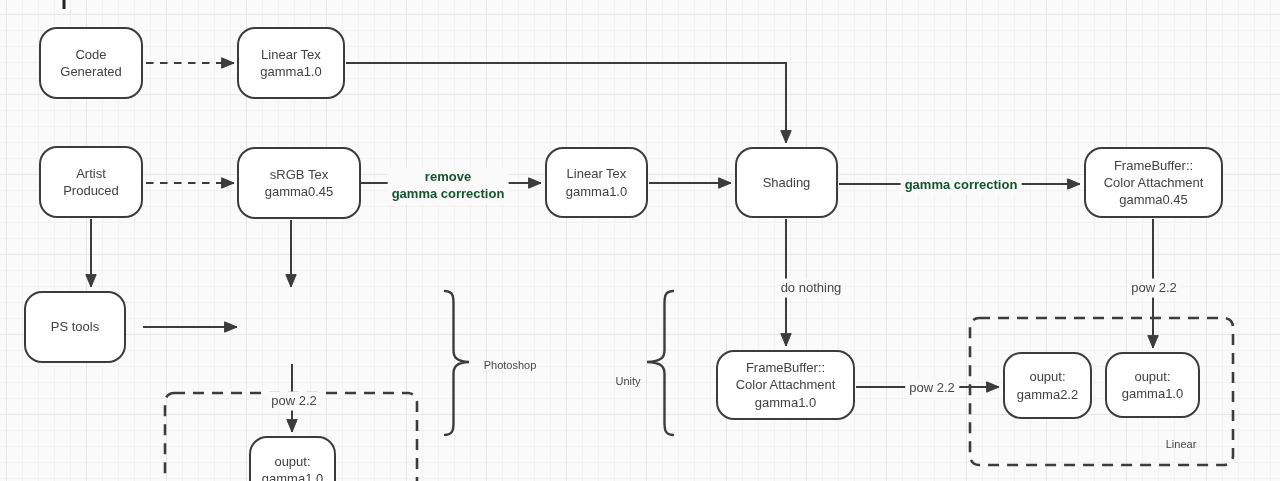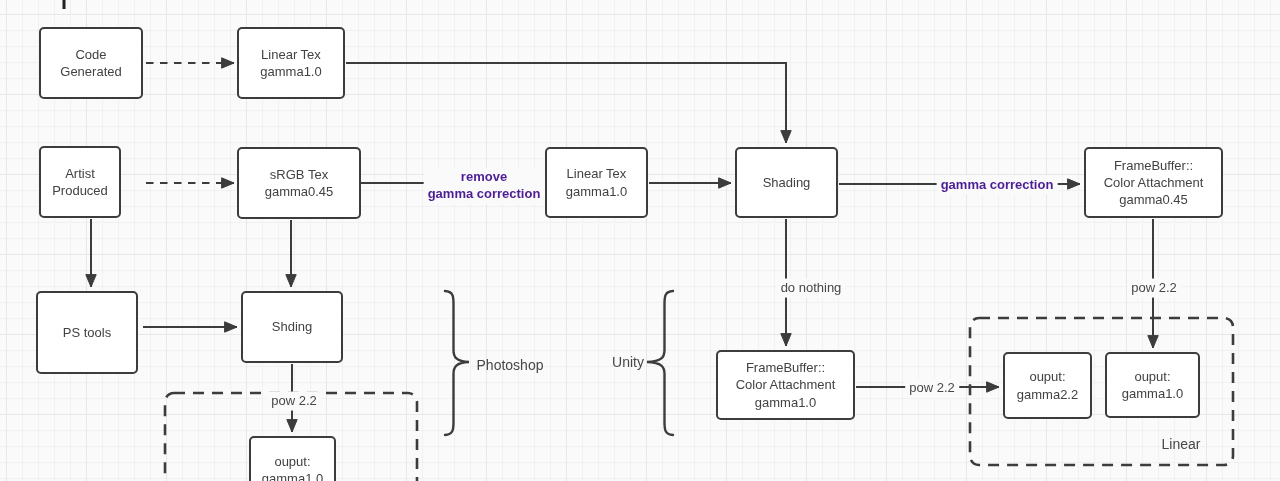--- a/index.html
+++ b/index.html
@@ -22,46 +22,45 @@
   }
   svg.wires {
     position: absolute; left: 0; top: 0;
     width: 1280px; height: 481px;
   }
   .node {
     position: absolute;
     box-sizing: border-box;
     background: #ffffff;
     border: 2px solid #3c3c3c;
-    border-radius: 5px;
+    border-radius: 18px;
     display: flex; align-items: center; justify-content: center;
     text-align: center;
     white-space: pre-line;
     font-size: 13px;
     line-height: 1.32;
     color: #424242;
   }
   .elabel {
     position: absolute;
     transform: translate(-50%, -50%);
     background: #fafafa;
     padding: 1px 4px;
     font-size: 13px;
     line-height: 1.3;
     color: #474747;
     text-align: center;
     white-space: pre-line;
   }
   .elabel.bold {
     font-weight: bold;
-    color: #4c1d95;
-    margin-left: 36px;
+    color: #14532d;
   }
   .elabel.group-name {
-    font-size: 14px;
+    font-size: 11px;
     background: transparent;
   }
 </style>
 </head>
 <body>
 
 <div class="canvas">
 
   <svg class="wires" viewBox="0 0 1280 481" xmlns="http://www.w3.org/2000/svg">
     <defs>
@@ -90,47 +89,46 @@
     <path d="M445,291 C453,291.5 453.5,296 453.5,304 L453.5,350 C453.5,357 456,361.5 469,362 C456,362.5 453.5,367 453.5,374 L453.5,422 C453.5,430 453,434.5 445,435" fill="none" stroke="#3c3c3c" stroke-width="2.4" stroke-linecap="round"></path>
     <path d="M673,291 C665,291.5 664.5,296 664.5,304 L664.5,350 C664.5,357 662,361.5 647,362 C662,362.5 664.5,367 664.5,374 L664.5,422 C664.5,430 665,434.5 673,435" fill="none" stroke="#3c3c3c" stroke-width="2.4" stroke-linecap="round"></path>
 
     <path d="M64,0 L64,9" fill="none" stroke="#222" stroke-width="3"></path>
   </svg>
 
   <div class="node" style="left:39px;top:27px;width:104px;height:72px">Code
 Generated</div>
   <div class="node" style="left:237px;top:27px;width:108px;height:72px">Linear Tex
 gamma1.0</div>
-  <div class="node" style="left:39px;top:146px;width:82px;height:72px">Artist
+  <div class="node" style="left:39px;top:146px;width:104px;height:72px">Artist
 Produced</div>
   <div class="node" style="left:237px;top:147px;width:124px;height:72px">sRGB Tex
 gamma0.45</div>
   <div class="node" style="left:545px;top:147px;width:103px;height:71px">Linear Tex
 gamma1.0</div>
   <div class="node" style="left:735px;top:147px;width:103px;height:71px">Shading</div>
   <div class="node" style="left:1084px;top:147px;width:139px;height:71px">FrameBuffer::
 Color Attachment
 gamma0.45</div>
-  <div class="node" style="left:36px;top:291px;width:102px;height:83px">PS tools</div>
-  <div class="node" style="left:241px;top:291px;width:102px;height:72px">Shding</div>
+  <div class="node" style="left:24px;top:291px;width:102px;height:72px">PS tools</div>
   <div class="node" style="left:249px;top:436px;width:87px;height:68px">ouput:
 gamma1.0</div>
   <div class="node" style="left:716px;top:350px;width:139px;height:70px">FrameBuffer::
 Color Attachment
 gamma1.0</div>
   <div class="node" style="left:1003px;top:352px;width:89px;height:67px">ouput:
 gamma2.2</div>
   <div class="node" style="left:1105px;top:352px;width:95px;height:66px">ouput:
 gamma1.0</div>
 
   <div class="elabel bold" style="left:448px;top:186px">remove
 gamma correction</div>
   <div class="elabel bold" style="left:961px;top:185px">gamma correction</div>
   <div class="elabel" style="left:811px;top:288px">do nothing</div>
   <div class="elabel" style="left:1154px;top:288px">pow 2.2</div>
   <div class="elabel" style="left:932px;top:388px">pow 2.2</div>
   <div class="elabel" style="left:294px;top:401px">pow 2.2</div>
 
   <div class="elabel group-name" style="left:510px;top:365px">Photoshop</div>
-  <div class="elabel group-name" style="left:628px;top:362px">Unity</div>
+  <div class="elabel group-name" style="left:628px;top:381px">Unity</div>
   <div class="elabel group-name" style="left:1181px;top:444px">Linear</div>
 
 </div>
 
 </body></html>

